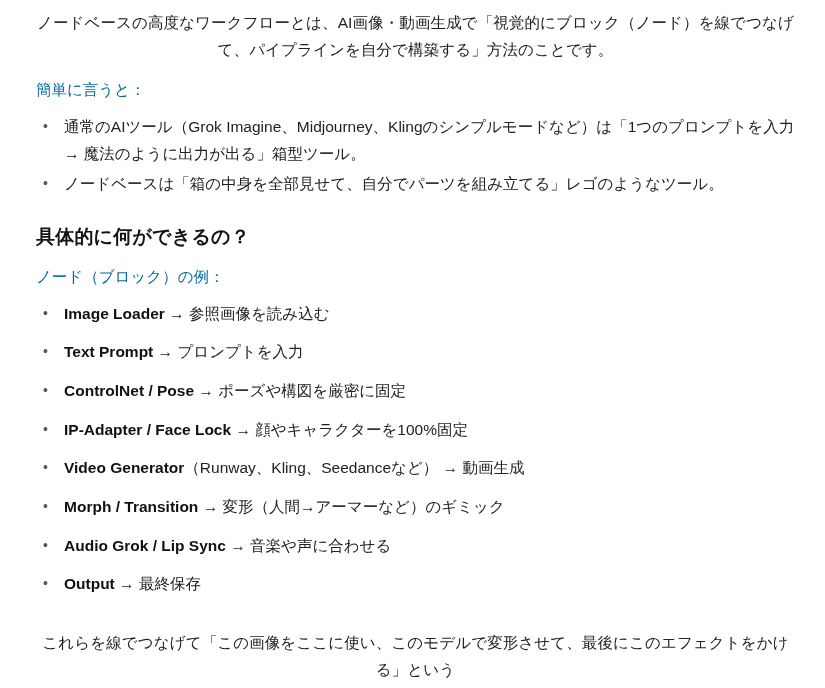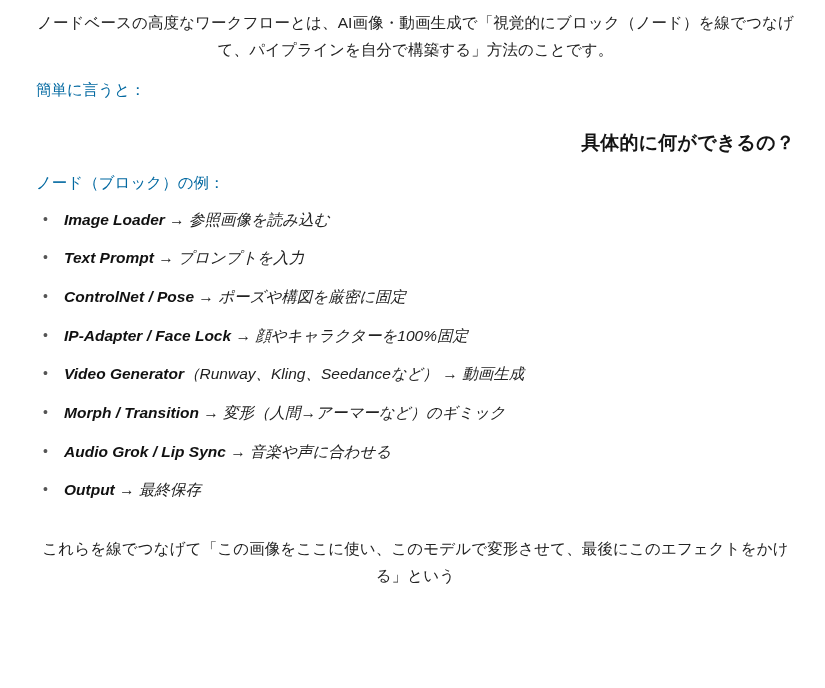--- a/index.html
+++ b/index.html
@@ -25,21 +25,20 @@
     color: #222222;
     letter-spacing: 0.1px;
     text-align: center;
   }
   h2.section-title {
     font-size: 19px;
     font-weight: bold;
     margin: 26px 0 14px 0;
     color: #141414;
     letter-spacing: 0.2px;
-    text-align: right;
   }
   ul.bullets {
     list-style: none;
     margin: 0 0 14px 0;
     padding: 0;
   }
   ul.bullets li {
     position: relative;
     padding-left: 28px;
     font-size: 15.5px;
@@ -67,35 +66,42 @@
     color: #111111;
   }
   .lead-in {
     font-size: 15.5px;
     line-height: 1.72;
     margin: 0 0 10px 0;
     color: #0369a1;
   }
   .hang {
     display: inline;
-    font-style: italic;
   }
   .spacer-block {
     height: 16px;
   }
 </style>
 </head>
 <body>
 
 <div class="page">
 
   <p class="para">ノードベースの高度なワークフローとは、AI画像・動画生成で「視覚的にブロック（ノード）を線でつなげて、パイプラインを自分で構築する」方法のことです。</p>
 
   <p class="lead-in">簡単に言うと：</p>
 
+  <ul class="bullets">
+    <li>
+      <span>通常のAIツール（Grok Imagine、Midjourney、Klingのシンプルモードなど）は「1つのプロンプトを入力 → 魔法のように出力が出る」箱型ツール。</span>
+    </li>
+    <li>
+      <span>ノードベースは「箱の中身を全部見せて、自分でパーツを組み立てる」レゴのようなツール。</span>
+    </li>
+  </ul>
 
   <h2 class="section-title">具体的に何ができるの？</h2>
 
   <p class="lead-in">ノード（ブロック）の例：</p>
 
   <ul class="bullets node-list">
     <li>
       <span class="strong hang">Image Loader</span><span class="hang"> → </span><span class="hang">参照画像を読み込む</span>
     </li>
     <li>

